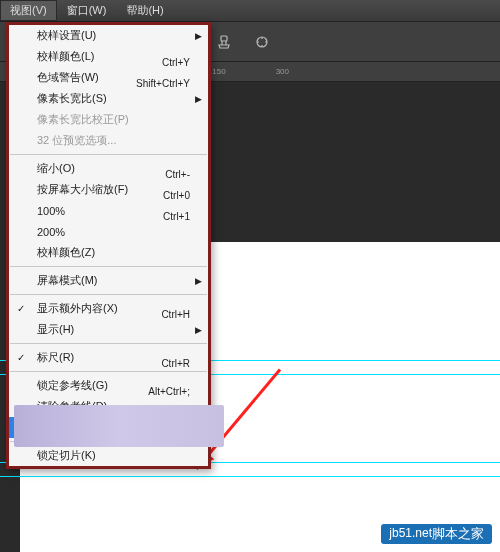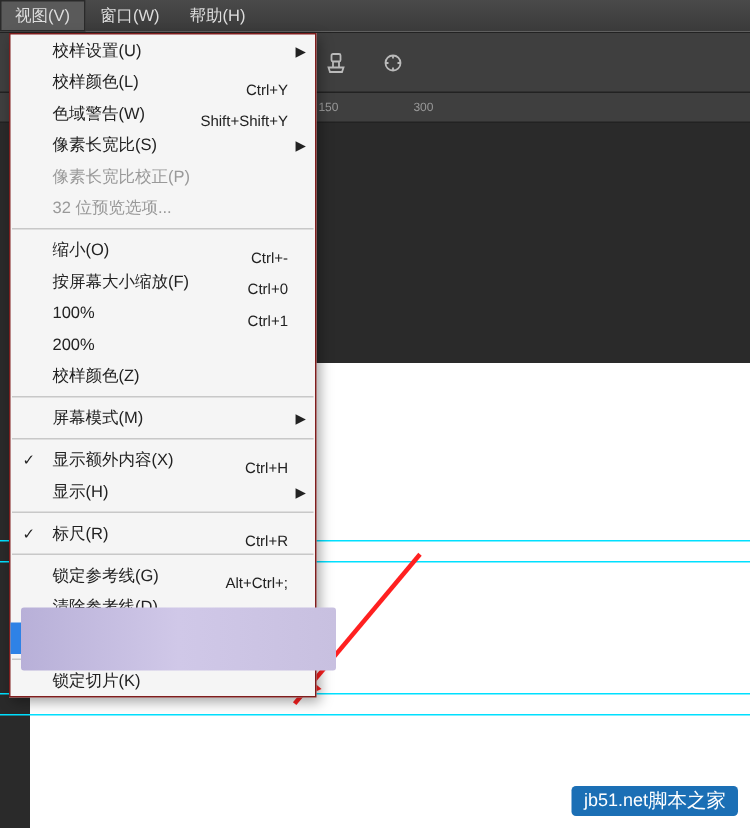--- a/index.html
+++ b/index.html
@@ -10,21 +10,21 @@
 .toolbar { height: 40px; background: #3f3f3f; border-bottom: 1px solid #222; display: flex; align-items: center; padding-left: 210px; gap: 10px; }
 .tool-btn { width: 28px; height: 24px; display: flex; align-items: center; justify-content: center; color: #bbb; border: 1px solid transparent; border-radius: 2px; }
 .tool-btn svg { width: 16px; height: 16px; }
 .ruler-area { height: 20px; background: #3f3f3f; border-bottom: 1px solid #222; color: #999; font-size: 8px; display: flex; align-items: center; padding-left: 90px; gap: 50px; }
 .ruler-area span { display: inline-block; }
 .canvas { position: absolute; left: 0; top: 82px; right: 0; bottom: 0; background: #2a2a2a; }
 .white-doc { position: absolute; left: 20px; top: 160px; right: 0; height: 310px; background: #fff; }
 .guide-h { position: absolute; left: 0; right: 0; height: 1px; background: #00e0ff; }
 .arrow { position: absolute; width: 130px; height: 3px; background: #ff2020; transform-origin: left center; transform: rotate(130deg); left: 280px; top: 368px; }
 .arrow::after { content: ""; position: absolute; right: -2px; top: -6px; border: 7px solid transparent; border-left: 14px solid #ff2020; }
-.dropdown { position: absolute; left: 6px; top: 22px; width: 205px; background: #f5f5f5; border: 1px solid #7f1d1d; box-shadow: 2px 3px 8px rgba(0,0,0,0.35); font-size: 11px; color: #222; z-index: 10; }
+.dropdown { position: absolute; left: 6px; top: 22px; width: 205px; background: #f5f5f5; border: 3px solid #7f1d1d; box-shadow: 2px 3px 8px rgba(0,0,0,0.35); font-size: 11px; color: #222; z-index: 10; }
 .menu-item { height: 21px; display: flex; align-items: center; padding: 0 18px 0 28px; position: relative; cursor: default; }
 .menu-item.disabled { color: #999; }
 .menu-item.highlight { background: #2e82e6; color: #fff; }
 .menu-item .shortcut { margin-left: auto; font-size: 10px; margin-top: 12px; }
 .menu-item .arrow-r { position: absolute; right: 6px; font-size: 9px; }
 .menu-item .check { position: absolute; left: 8px; font-size: 10px; }
 .sep { height: 1px; background: #c8c8c8; margin: 3px 1px; }
 .blur-block { position: absolute; left: 14px; top: 405px; width: 210px; height: 42px; background: linear-gradient(90deg, #b8b0d8, #d0c8e8, #c8c0e0); border-radius: 2px; filter: blur(0.5px); z-index: 11; }
 .watermark { position: absolute; right: 8px; bottom: 8px; background: #1b6fb5; color: #fff; font-size: 12px; padding: 3px 8px; border-radius: 3px; z-index: 20; display: flex; align-items: center; line-height: 1.1; }
 .watermark .sub { font-size: 13px; }
@@ -76,21 +76,21 @@
     <div class="menu-item">
       <span>校样设置(U)</span>
       <span class="arrow-r">▶</span>
     </div>
     <div class="menu-item">
       <span>校样颜色(L)</span>
       <span class="shortcut">Ctrl+Y</span>
     </div>
     <div class="menu-item">
       <span>色域警告(W)</span>
-      <span class="shortcut">Shift+Shift+Y</span>
+      <span class="shortcut">Shift+Ctrl+Y</span>
     </div>
     <div class="menu-item">
       <span>像素长宽比(S)</span>
       <span class="arrow-r">▶</span>
     </div>
     <div class="menu-item disabled">
       <span>像素长宽比校正(P)</span>
     </div>
     <div class="menu-item disabled">
       <span>32 位预览选项...</span>

